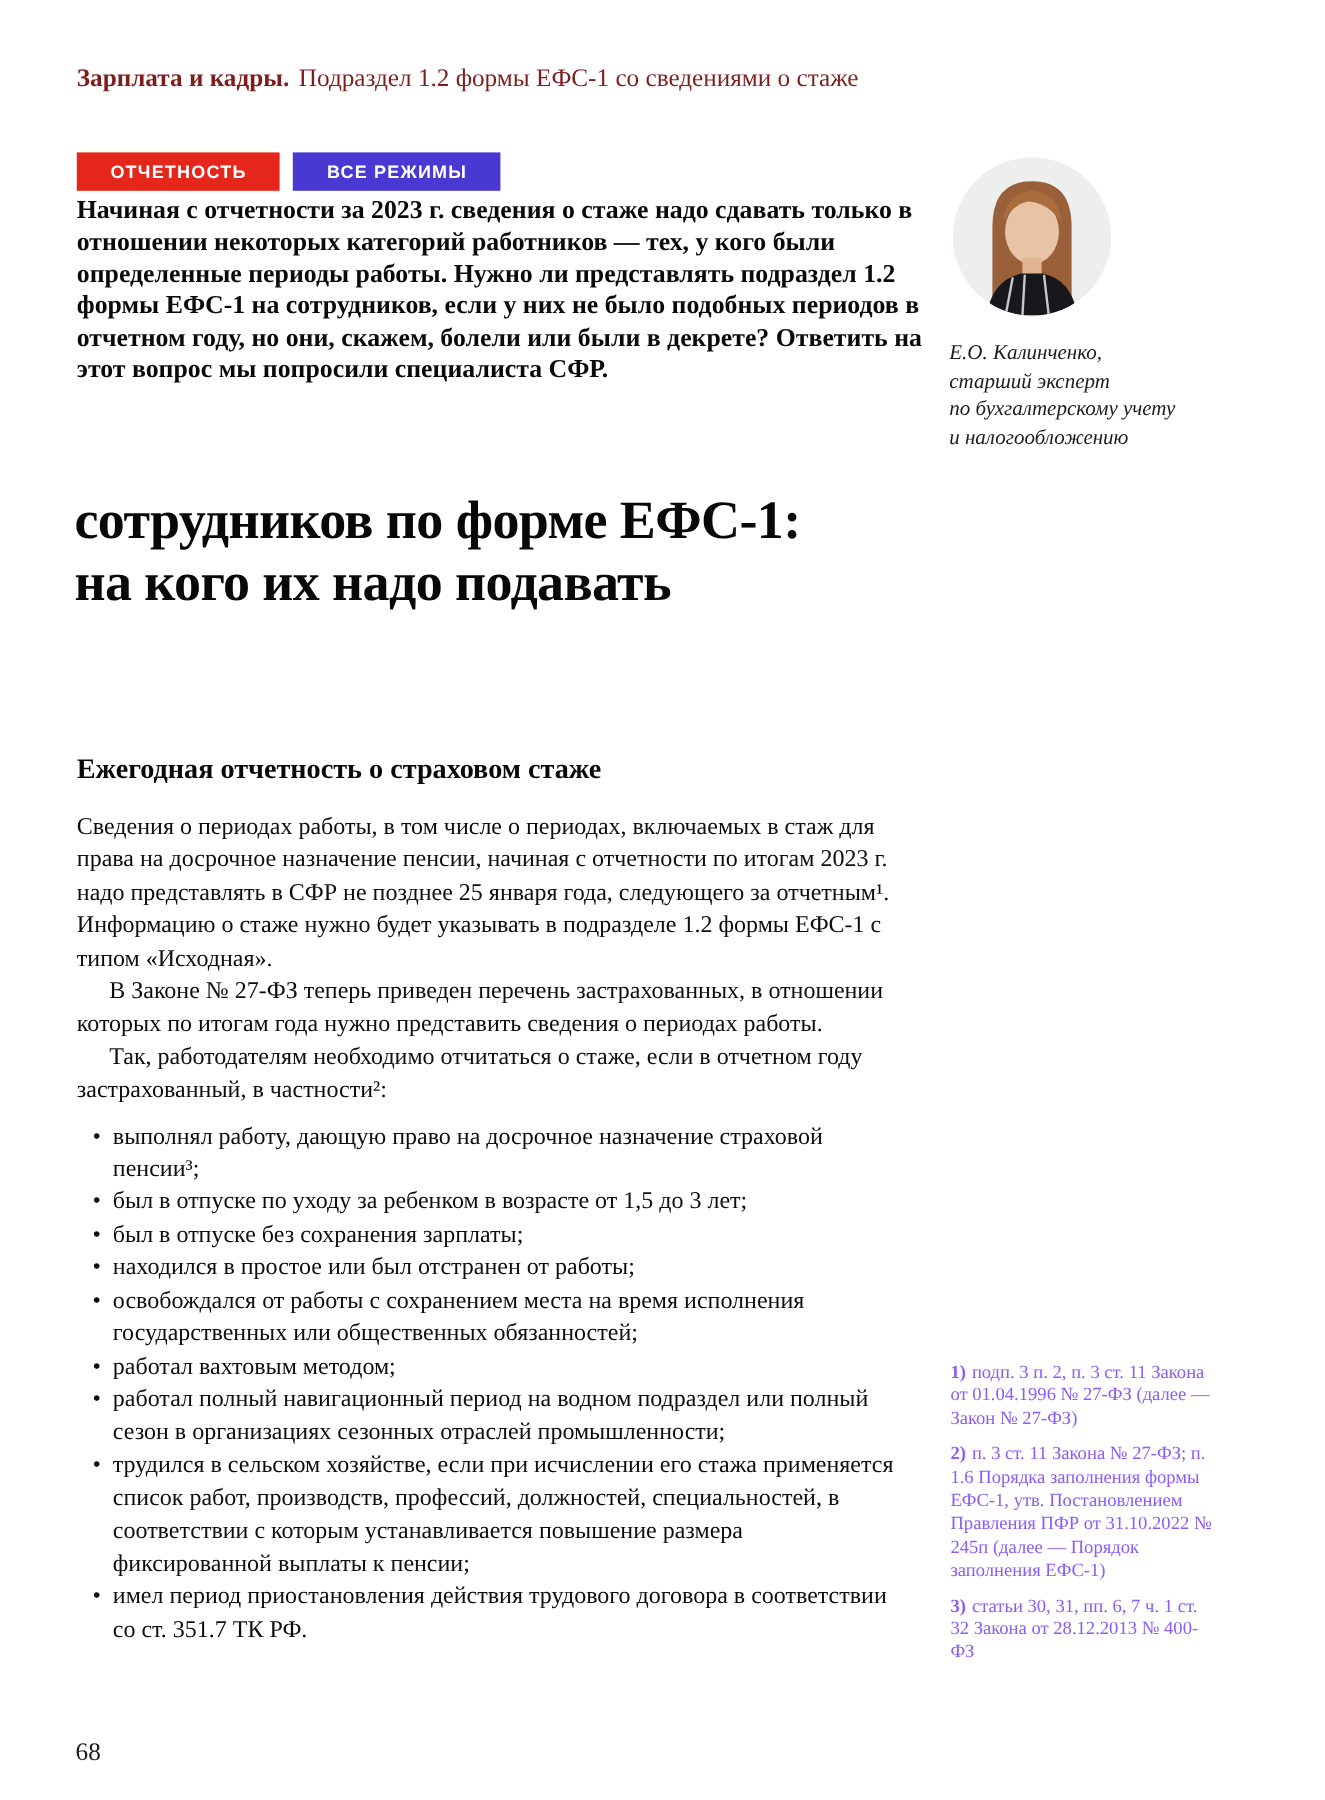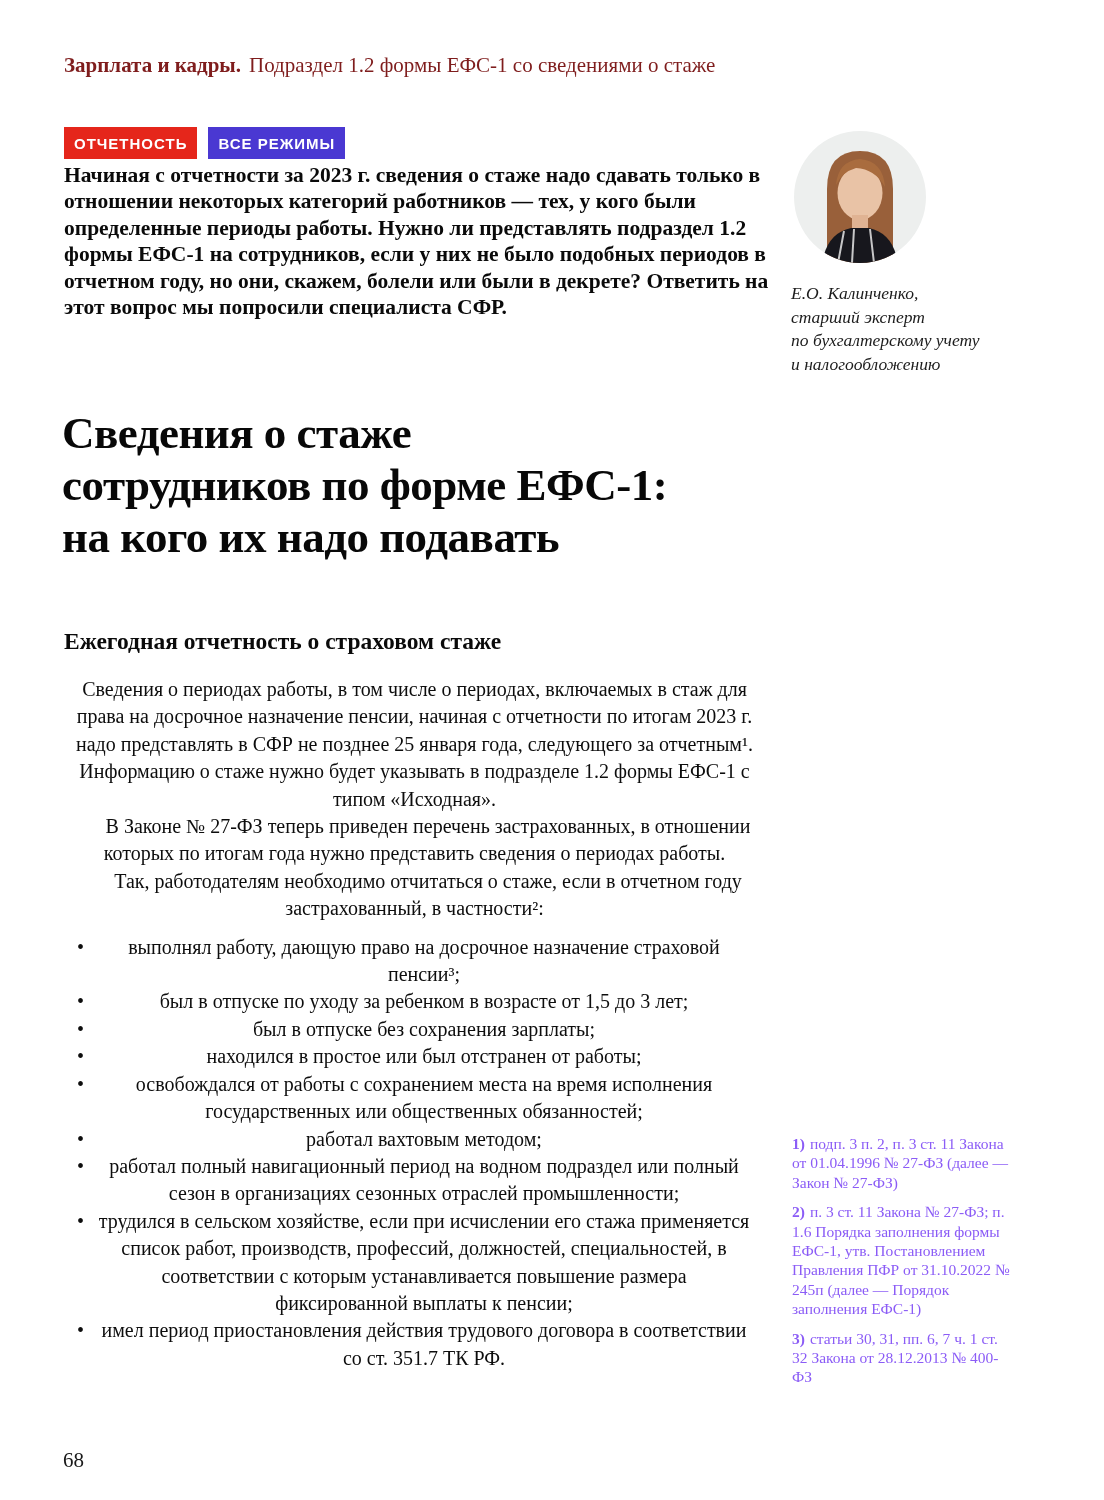--- a/index.html
+++ b/index.html
@@ -15,21 +15,21 @@
     position:absolute; left:64px; top:52px; width:980px;
     font-size:21px; line-height:26px; color:#7f1d1d;
   }
   .kicker .section { font-weight:bold; margin-right:8px; }
 
   
   .badges { position:absolute; left:64px; top:127px; display:flex; gap:11px; }
   .badge {
     font-family:"Liberation Sans", sans-serif;
     font-weight:bold; font-size:15px; letter-spacing:1px;
-    color:#ffffff; padding:8px 10px 7px; white-space:nowrap;
+    color:#ffffff; padding:8px 28px 7px; white-space:nowrap;
   }
   .badge-red  { background:#e5261b; }
   .badge-blue { background:#4a38d2; }
 
   
   .lead {
     position:absolute; left:64px; top:162px; width:706px;
     font-weight:bold; font-size:21.5px; line-height:26.4px; color:#0a0a0a;
   }
 
@@ -50,21 +50,21 @@
   
   .subhead {
     position:absolute; left:64px; top:627px; width:760px;
     font-weight:bold; font-size:23.5px; line-height:28px; color:#0a0a0a;
   }
 
   
   .bodycol {
     position:absolute; left:64px; top:676px; width:701px;
     font-size:20px; line-height:27.4px; color:#0d0d0d;
-    text-align:center;
+    text-align:left;
   }
   .bodycol p { margin:0; }
   .bodycol p.ind { text-indent:27px; }
   .bodycol ul { margin:11px; padding:0; list-style:none; }
   .bodycol li { position:relative; padding-left:19px; }
   .bodycol li::before { content:"\2022"; position:absolute; left:2px; top:0; }
 
   
   .footnotes {
     position:absolute; left:792px; top:1134px; width:224px;
@@ -113,21 +113,20 @@
 </div>
 
 <div class="author">
   <div>Е.О. Калинченко,</div>
   <div>старший эксперт</div>
   <div>по бухгалтерскому учету</div>
   <div>и налогообложению</div>
 </div>
 
 <div class="headline">
-  <div>Сведения о стаже</div>
   <div>сотрудников по форме ЕФС-1:</div>
   <div>на кого их надо подавать</div>
 </div>
 
 <div class="subhead">Ежегодная отчетность о страховом стаже</div>
 
 <div class="bodycol">
   <p>Сведения о периодах работы, в том числе о периодах, включаемых в стаж для права на досрочное назначение пенсии, начиная с отчетности по итогам 2023 г. надо представлять в СФР не позднее 25 января года, следующего за отчетным¹. Информацию о стаже нужно будет указывать в подразделе 1.2 формы ЕФС-1 с типом «Исходная».</p>
   <p class="ind">В Законе № 27-ФЗ теперь приведен перечень застрахованных, в отношении которых по итогам года нужно представить сведения о периодах работы.</p>
   <p class="ind">Так, работодателям необходимо отчитаться о стаже, если в отчетном году застрахованный, в частности²:</p>

